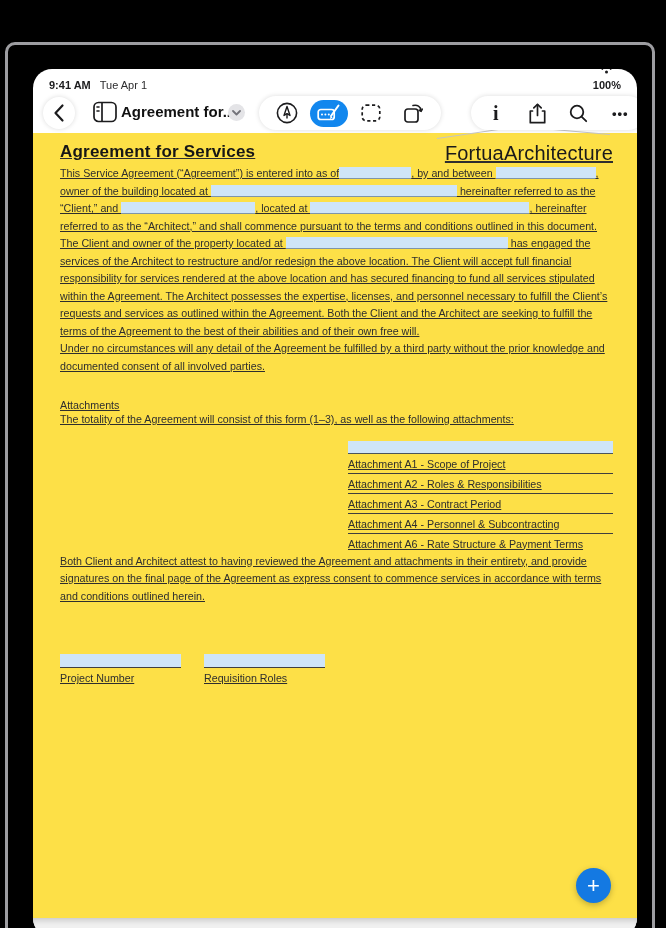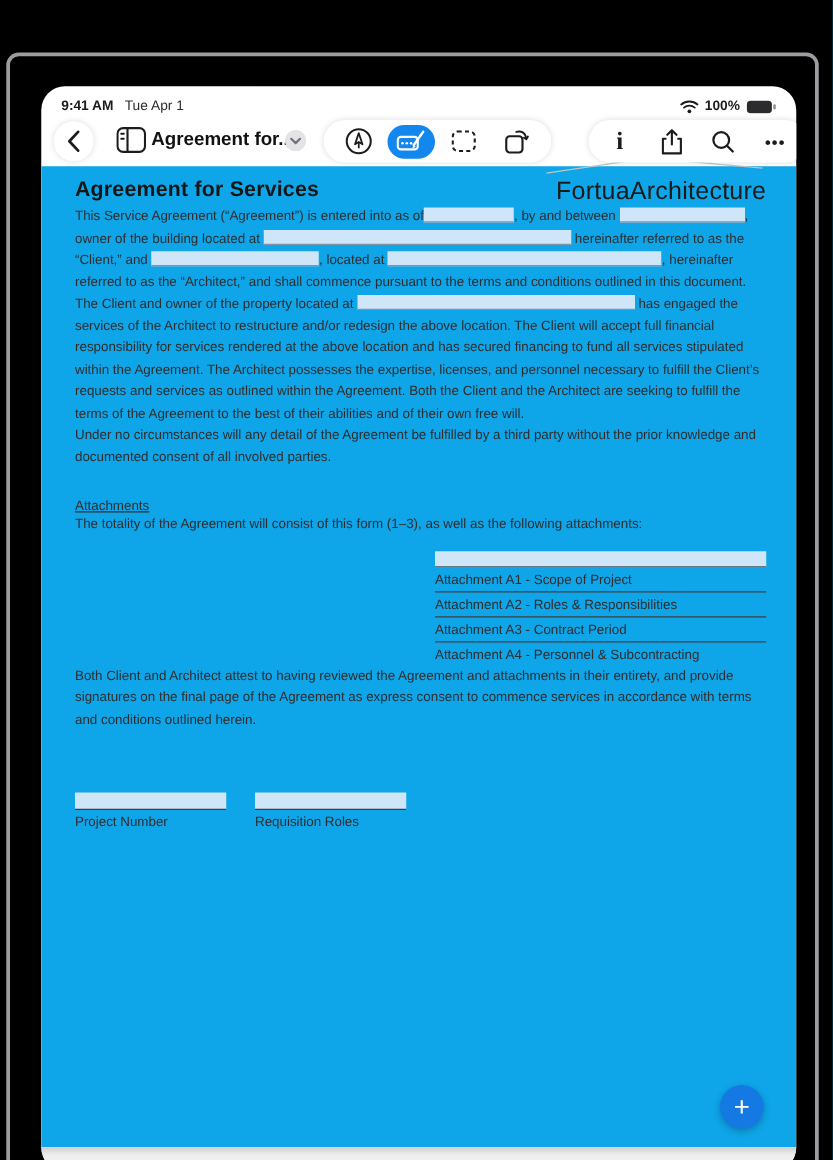--- a/index.html
+++ b/index.html
@@ -5,35 +5,35 @@
   html,body{margin:0;padding:0;background:#000;}
   body{width:666px;height:928px;position:relative;font-family:"Liberation Sans",sans-serif;-webkit-font-smoothing:antialiased;}
   .device{position:absolute;left:5px;top:4px;width:650px;height:914px;background:#000;border:3px solid #9d9da1;border-radius:10px;box-sizing:border-box;margin-top:38px;}
   .screen{position:absolute;left:25px;top:24px;width:604px;height:868px;background:#fff;border-radius:19px;overflow:hidden;}
 
   
   .statusbar{position:absolute;left:0;top:0;width:100%;height:24px;display:flex;justify-content:space-between;align-items:center;padding:8px 16px 0 16px;box-sizing:border-box;color:#1c1c1e;font-size:11px;}
   .status-left{display:flex;gap:9px;align-items:center;}
   .status-time{font-weight:700;}
   .status-date{font-weight:400;color:#2c2c2e;}
-  .status-right{display:flex;gap:5px;align-items:center;font-weight:600;}
+  .status-right{display:flex;gap:5px;align-items:center;font-weight:600;flex-direction:column;}
 
   
   .toolbar{position:absolute;left:0;top:26px;width:100%;height:38px;}
   .circle-btn{position:absolute;width:32px;height:32px;border-radius:50%;background:#fff;box-shadow:0 0 5px rgba(0,0,0,.14);display:flex;align-items:center;justify-content:center;}
   .pill{position:absolute;height:34px;border-radius:17px;background:#fff;box-shadow:0 0 5px rgba(0,0,0,.14);display:flex;align-items:center;justify-content:space-around;}
   .tb-title{position:absolute;left:88px;top:8px;font-size:15px;font-weight:700;color:#111;}
   .badge-chevron{position:absolute;left:195px;top:9px;width:17px;height:17px;border-radius:50%;background:#e4e4e7;display:flex;align-items:center;justify-content:center;}
   .blue-pill{width:38px;height:27px;border-radius:14px;background:#1287ee;display:flex;align-items:center;justify-content:center;}
   .icon-slot{display:flex;align-items:center;justify-content:center;width:40px;height:34px;}
   .info-glyph{font-family:"Liberation Serif",serif;font-size:20px;font-weight:600;color:#1c1c1e;line-height:1;}
   .dots-glyph{font-size:13px;letter-spacing:1px;color:#1c1c1e;font-weight:700;}
 
   
-  .doc{position:absolute;left:0;top:64px;width:100%;height:785px;background:#0ea5e9;color:#2e2e2e;}
+  .doc{position:absolute;left:0;top:64px;width:100%;height:785px;background:#fde047;color:#2e2e2e;text-decoration:underline;}
   .doc-inner{padding:0 24px 0 27px;}
   .doc-header{display:flex;justify-content:space-between;align-items:flex-start;margin-top:9px;}
   .doc-title{font-size:17px;font-weight:700;letter-spacing:.2px;color:#161616;}
   .doc-logo{font-size:20px;font-weight:500;letter-spacing:.2px;color:#1a1a1a;}
   .roof{position:absolute;right:24px;top:-8px;width:174px;height:15px;}
   .hdr-right{position:relative;}
   p.body, .att-intro{font-size:10.7px;line-height:17.5px;margin:0;}
   .p1{margin-top:123px;}
   .p2{margin-top:18px;}
   .p3{margin-top:20px;}
@@ -177,20 +177,21 @@
         <div class="att-head">Attachments</div>
         <p class="att-intro">The totality of the Agreement will consist of this form (1–3), as well as the following attachments:</p>
 
         <div class="att-table">
           <div class="att-field"></div>
           <div>
               <div class="att-row">Attachment A1 - Scope of Project</div>
               <div class="att-row">Attachment A2 - Roles &amp; Responsibilities</div>
               <div class="att-row">Attachment A3 - Contract Period</div>
               <div class="att-row">Attachment A4 - Personnel &amp; Subcontracting</div>
+              <div class="att-row">Attachment A6 - Rate Structure &amp; Payment Terms</div>
             </div>
         </div>
 
         <p class="body p4">Both Client and Architect attest to having reviewed the Agreement and attachments in their entirety, and provide signatures on the final page of the Agreement as express consent to commence services in accordance with terms and conditions outlined herein.</p>
 
         <div class="sign-row">
             <div class="sign-field" style="width: 121px;">
               <div class="line"></div>
               <div class="lbl">Project Number</div>
             </div>

